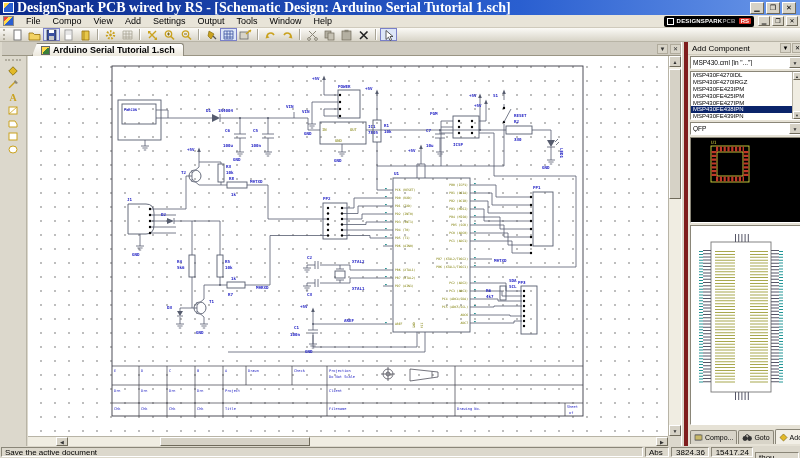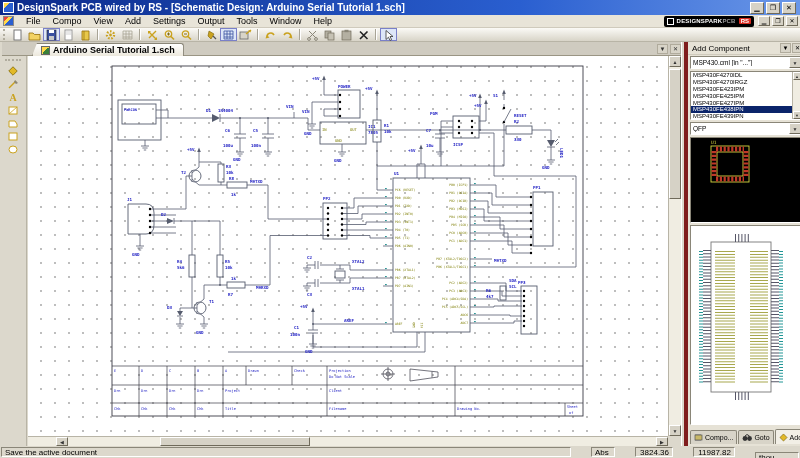--- a/index.html
+++ b/index.html
@@ -6,21 +6,21 @@
   html,body { width:800px; height:458px; overflow:hidden; }
   body { font-family:"Liberation Sans", sans-serif; font-size:9px; user-select:none; background:#dcd8cc; }
   #root { position:relative; width:800px; height:458px; background:#dcd8cc; }
 
   
   #titlebar { position:absolute; left:0; top:0; width:800px; height:15px;
     background:linear-gradient(to right,#0b2a8a,#2a5fd0 65%,#6a97e8);
     display:flex; align-items:center; padding:0 2px; }
   #titlebar .appico { width:11px; height:11px; margin:0 3px 0 1px;
     background:linear-gradient(135deg,#ffd84a 30%,#2a5fd0 30%); border:1px solid #fff; flex:none; }
-  #titlebar .ttext { color:#fff; font-weight:bold; font-size:10px; white-space:nowrap; overflow:hidden; flex:1; }
+  #titlebar .ttext { color:#fff; font-weight:bold; font-size:14px; white-space:nowrap; overflow:hidden; flex:1;font-family:Liberation Serif, serif; }
   .winbtns { display:flex; gap:2px; margin-right:2px; }
   .wbtn { width:14px; height:12px; background:#d6d2c6; border:1px solid;
     border-color:#fff #6f6a5a #6f6a5a #fff; font-size:7px; line-height:10px; text-align:center; color:#000; }
   .wbtn.sm { width:12px; height:10px; font-size:6px; line-height:8px; }
 
   
   #menubar { position:absolute; left:0; top:15px; width:800px; height:13px; background:#e8e4d8;
     display:flex; align-items:center; border-bottom:1px solid #cfcabc; }
   #menubar .appico2 { width:11px; height:10px; margin:0 6px 0 3px;
     background:linear-gradient(135deg,#e8413c 25%,#ffd84a 25%,#ffd84a 50%,#2a5fd0 50%); border:1px solid #888; }
@@ -105,21 +105,21 @@
     border:1px solid; border-color:#8a8678 #fff #fff #8a8678; }
   #preview-sym { position:absolute; left:2px; top:183px; width:112px; height:200px; background:#fff;
     border:1px solid; border-color:#8a8678 #fff #fff #8a8678; }
   #paneltabs { position:absolute; left:0px; top:386px; width:116px; height:16px; display:flex; align-items:flex-end; padding-left:2px; }
   .ptab { display:flex; align-items:center; gap:2px; height:14px; padding:0 3px; font-size:7px; background:#d8d4c8;
     border:1px solid #8a8678; border-bottom:none; border-radius:2px 2px 0 0; margin-right:1px; white-space:nowrap; }
   .ptab.active { background:#f2efe6; height:15px; }
 
   
   #statusbar { position:absolute; left:0; top:446px; width:800px; height:12px; background:#dcd8cc;
-    display:flex; align-items:center; padding:1px 1px; gap:20px; }
+    display:flex; align-items:center; padding:1px 1px; gap:2px; }
   .scell { height:10px; background:#dcd8cc; border:1px solid; border-color:#8a8678 #fff #fff #8a8678;
     font-size:8px; line-height:9px; padding:0 3px; white-space:nowrap; overflow:hidden; }
   #smsg { flex:1; }
 </style>
 </head>
 <body>
 
 <div id="root">
 
   <div id="titlebar">
@@ -731,17 +731,17 @@
           </svg>
         <span>Add Co...</span>
       </div>
     </div>
   </div>
 
   <div id="statusbar">
     <div id="smsg" class="scell">Save the active document</div>
     <div class="scell" style="width:24px;">Abs</div>
     <div class="scell" style="width:38px;text-align:right;">3824.36</div>
-    <div class="scell" style="width:42px;text-align:right;">11987.82</div>
+    <div class="scell" style="width:42px;text-align:right;">15417.24</div>
     <div class="scell" style="width:44px;margin-top:10px;">thou</div>
   </div>
 
 </div>
 
 </body></html>

